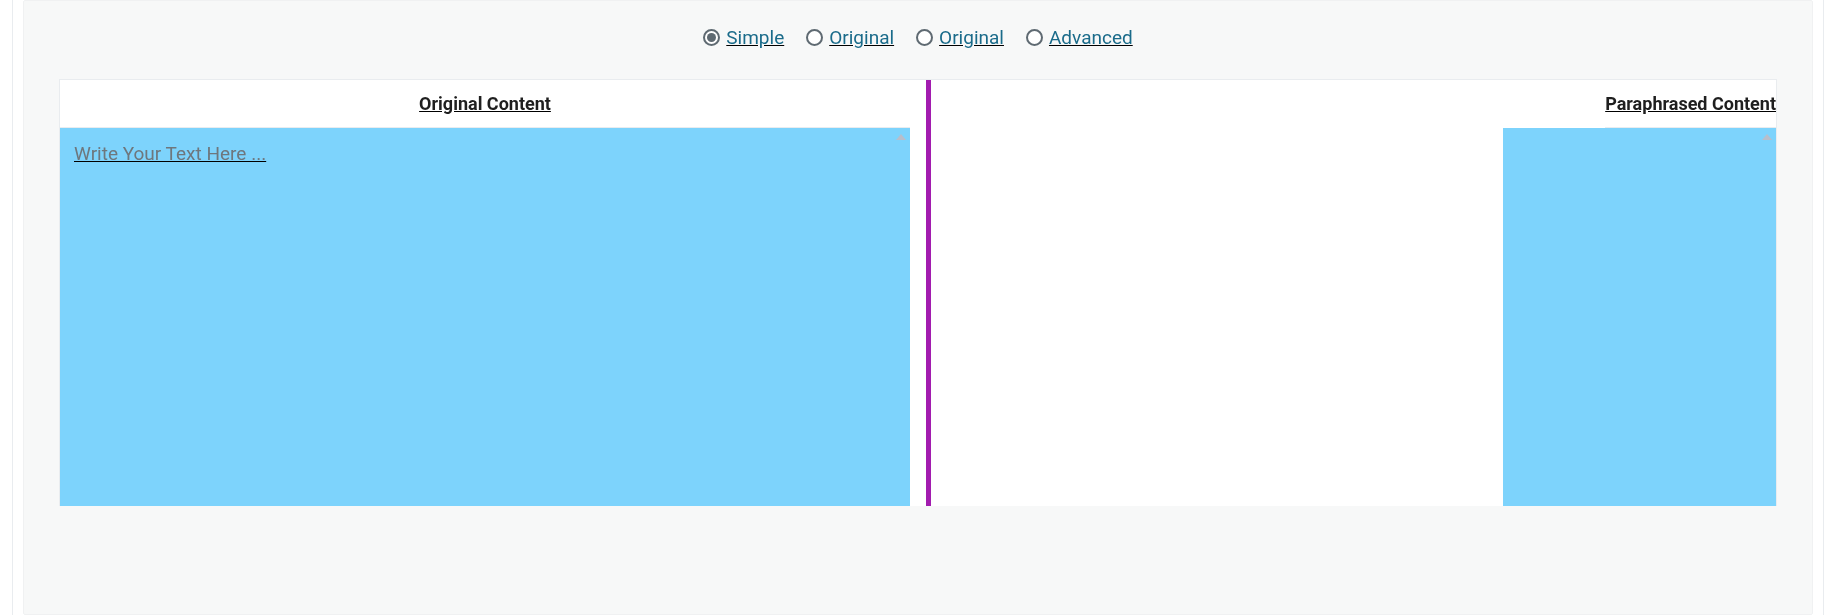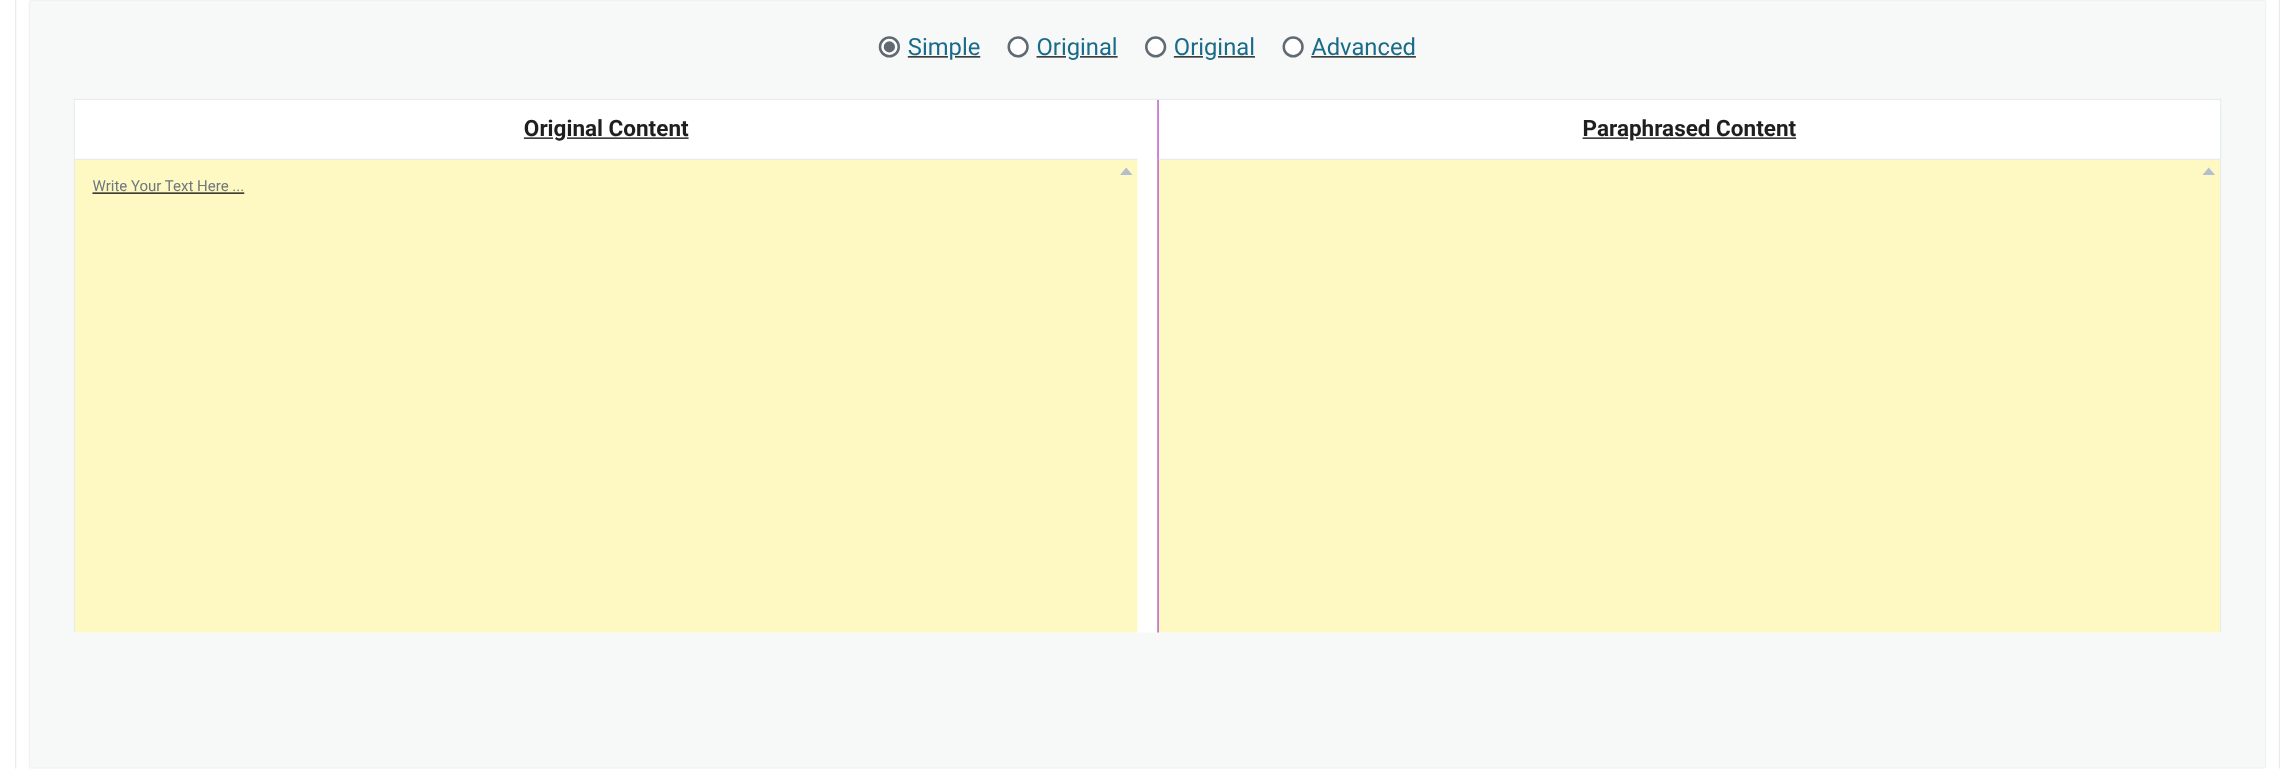--- a/index.html
+++ b/index.html
@@ -73,21 +73,22 @@
       border-right: 1px solid #e9ecef;
       background: #ffffff;
     }
     .col {
       flex: 1 1 50%;
       display: flex;
       flex-direction: column;
       min-width: 0;
     }
     .col + .col {
-      border-left: 1px solid #a21caf;
+      border-left: 5px solid #a21caf;
+      align-items: flex-end;
     }
     .col-header {
       text-align: center;
       font-weight: 700;
       font-size: 18px;
       color: #1f1f1f;
       padding: 13px 0;
       border-bottom: 1px solid #e9ecef;
       background: #ffffff;
     }
@@ -96,24 +97,24 @@
       flex: 1;
       display: flex;
     }
     .ta {
       width: 100%;
       height: 378px;
       border: none;
       resize: none;
       padding: 14px 24px 14px 14px;
       font-family: inherit;
-      font-size: 12px;
+      font-size: 19px;
       color: #333;
       outline: none;
-      background: #fef9c3;
+      background: #7dd3fc;
     }
     .ta::placeholder {
       color: #6e777d;
     }
     .scroll-up-marker {
       position: absolute;
       right: 4px;
       top: 6px;
       width: 0;
       height: 0;

